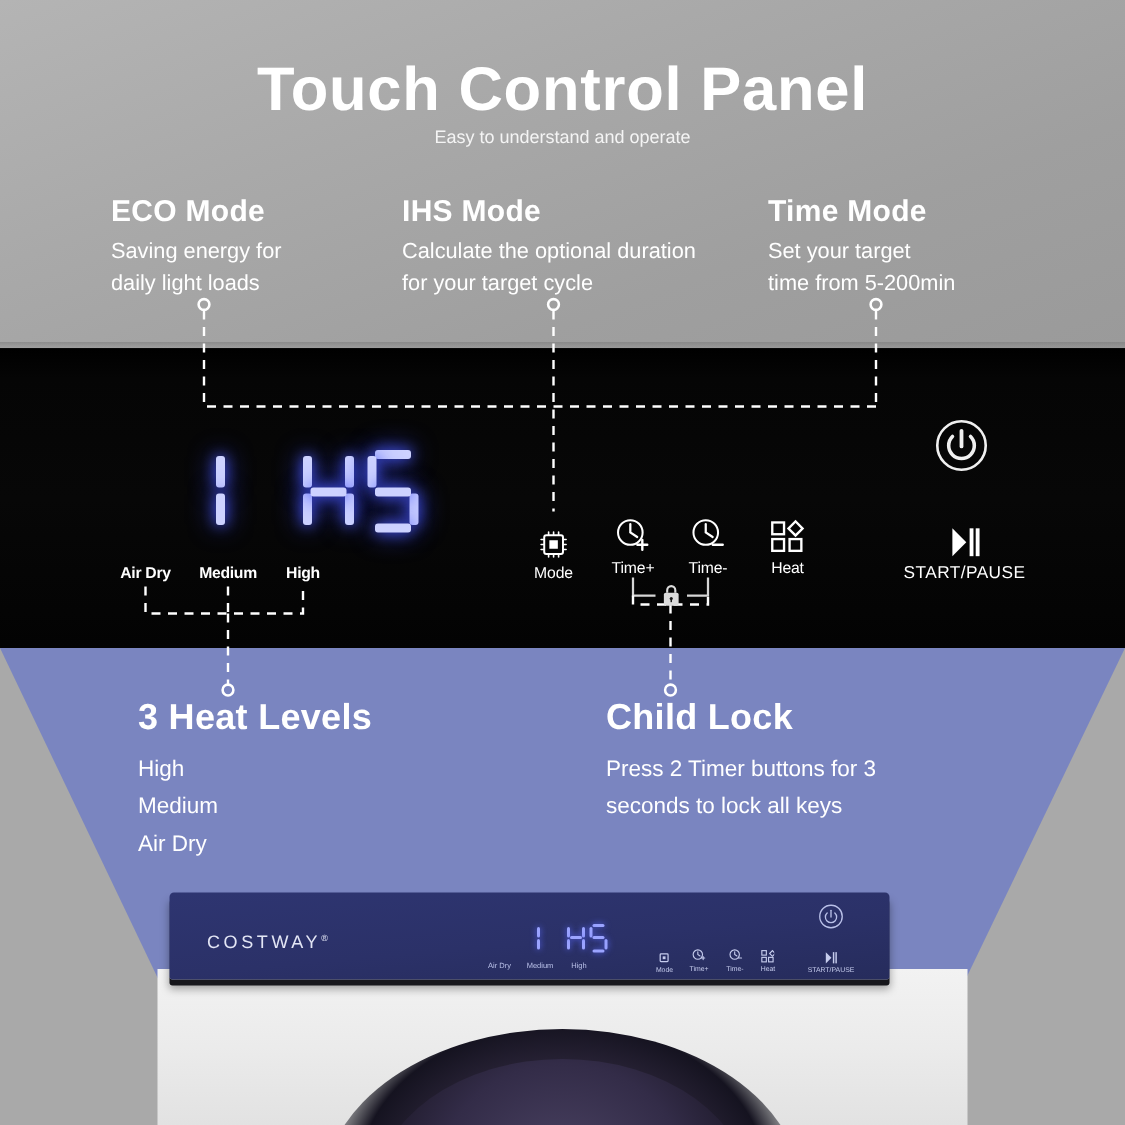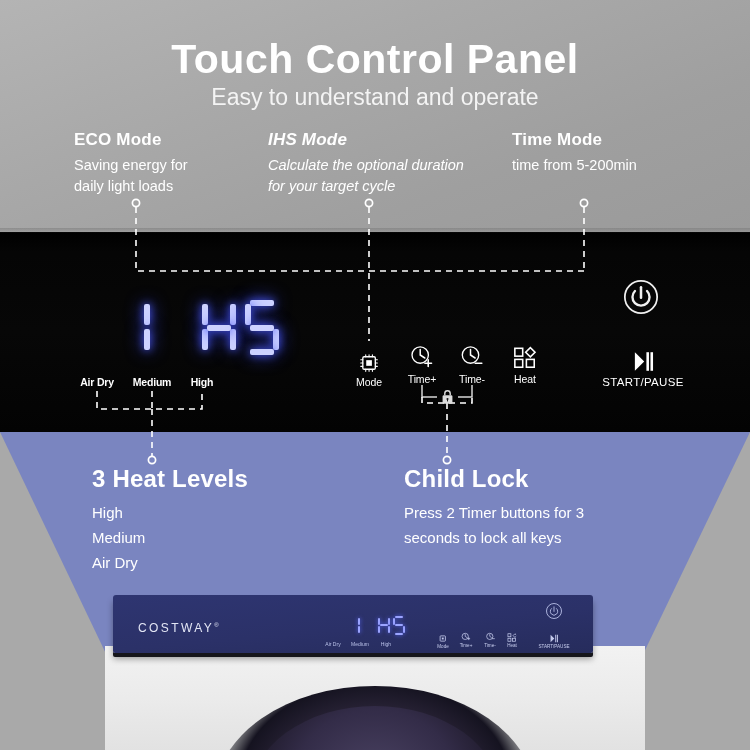--- a/index.html
+++ b/index.html
@@ -54,30 +54,30 @@
     background:linear-gradient(180deg,rgba(120,120,120,.55),rgba(0,0,0,0));
   }
 
   
   .title {
     position:absolute; left:0; top:36px; width:750px; text-align:center;
     color:#ffffff; font-size:41px; font-weight:bold; letter-spacing:.5px;
   }
   .subtitle {
     position:absolute; left:0; top:84px; width:750px; text-align:center;
-    color:#f4f4f4; font-size:23px; font-weight:normal;
+    color:#f4f4f4; font-size:12px; font-weight:normal;
   }
 
   
   .callout { position:absolute; color:#ffffff; }
-  .callout .c-title { font-size:17px; font-weight:bold; margin-bottom:5px; letter-spacing:.2px; }
+  .callout .c-title { font-size:20px; font-weight:bold; margin-bottom:5px; letter-spacing:.2px; }
   .callout .c-line  { font-size:14.5px; line-height:21px; font-weight:normal; }
 
   #callout-eco  { left:74px;  top:130px; width:185px; }
-  #callout-ihs  { left:268px; top:130px; width:230px;font-style:italic; }
+  #callout-ihs  { left:268px; top:130px; width:230px; }
   #callout-time { left:512px; top:130px; width:200px; }
 
   
   #callout-heat  { left:92px;  top:465px; width:250px; }
   #callout-child { left:404px; top:465px; width:260px; }
   #callout-heat .c-title, #callout-child .c-title { font-size:24px; margin-bottom:7px; }
   #callout-heat .c-line, #callout-child .c-line { font-size:15px; line-height:25px; }
 
   
   .svg-conn { position:absolute; left:0; top:0; width:750px; height:750px; pointer-events:none; }
@@ -433,20 +433,21 @@
   </div>
 
   <div class="callout" id="callout-ihs">
     <div class="c-title">IHS Mode</div>
     <div class="c-line">Calculate the optional duration</div>
     <div class="c-line">for your target cycle</div>
   </div>
 
   <div class="callout" id="callout-time">
     <div class="c-title">Time Mode</div>
+    <div class="c-line">Set your target</div>
     <div class="c-line">time from 5-200min</div>
   </div>
 
   <div class="callout" id="callout-heat">
     <div class="c-title">3 Heat Levels</div>
     <div class="c-line">High</div>
     <div class="c-line">Medium</div>
     <div class="c-line">Air Dry</div>
   </div>
 

